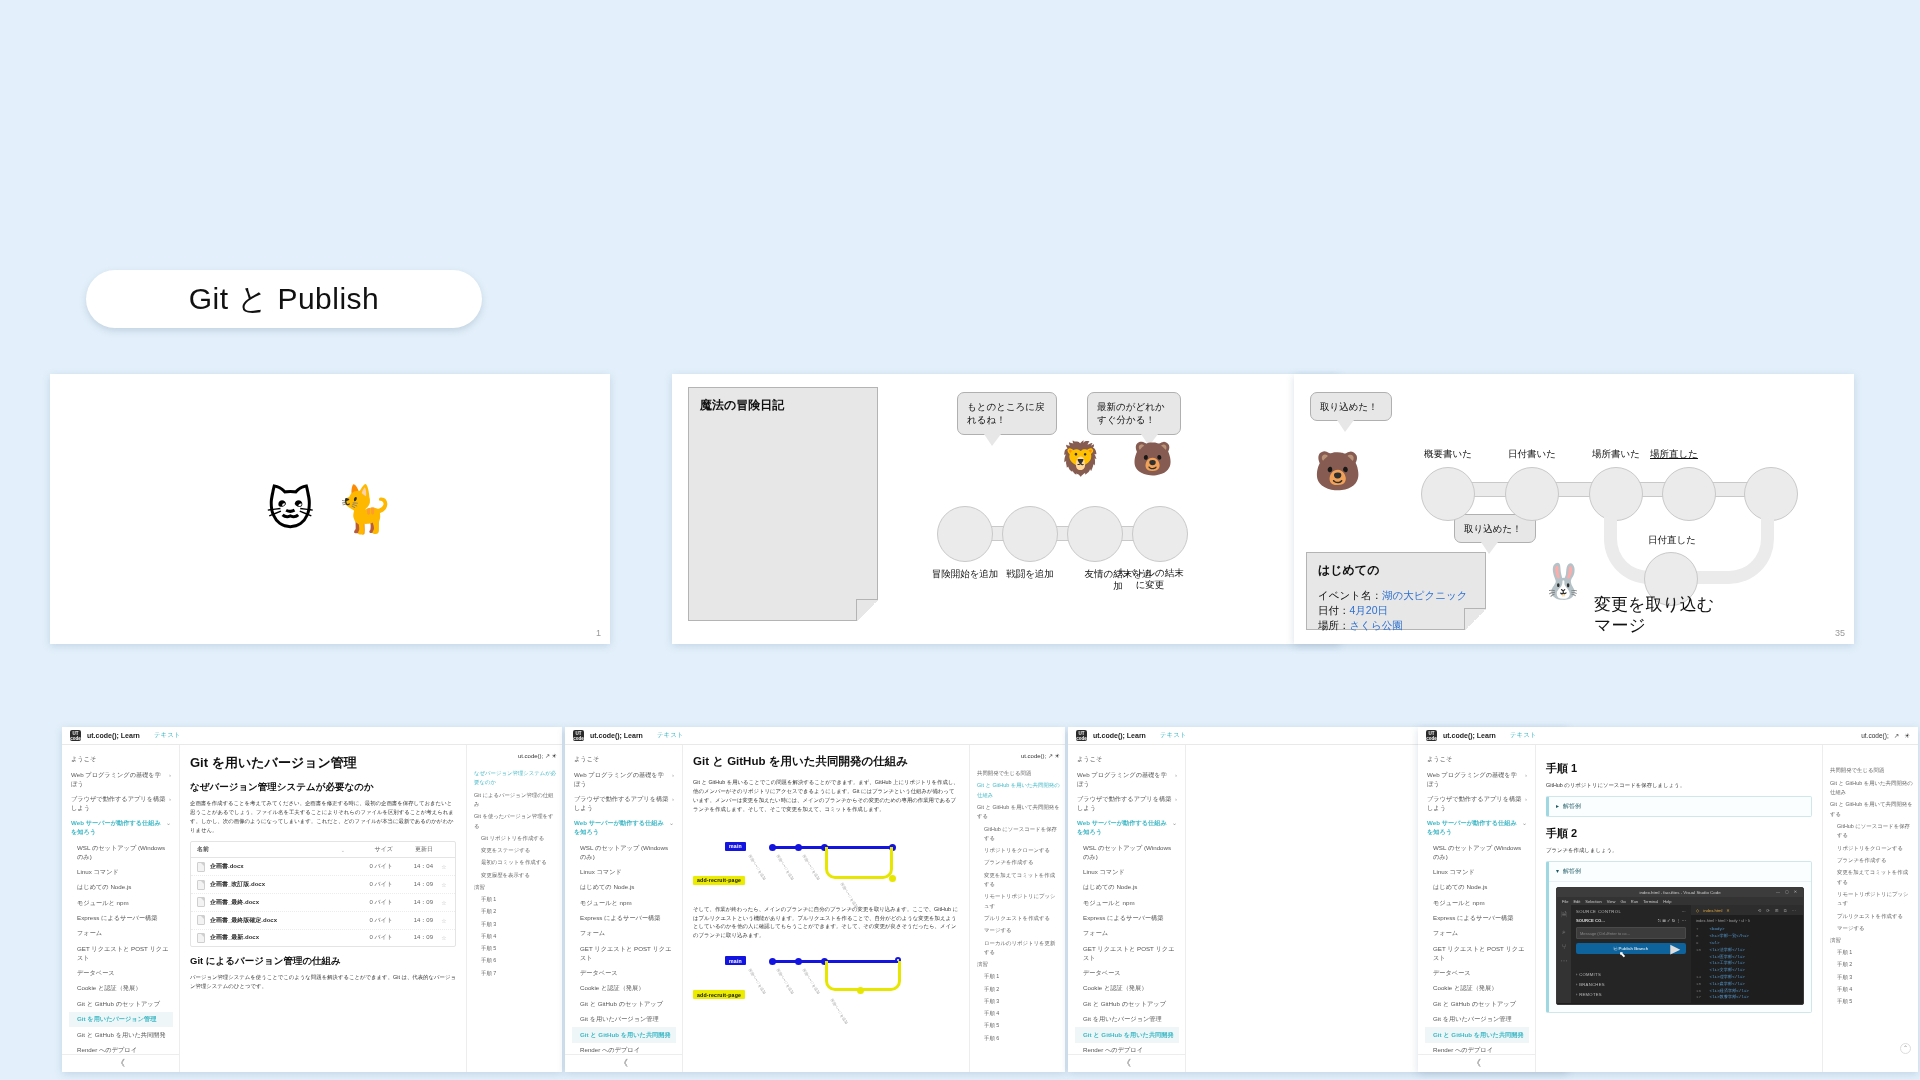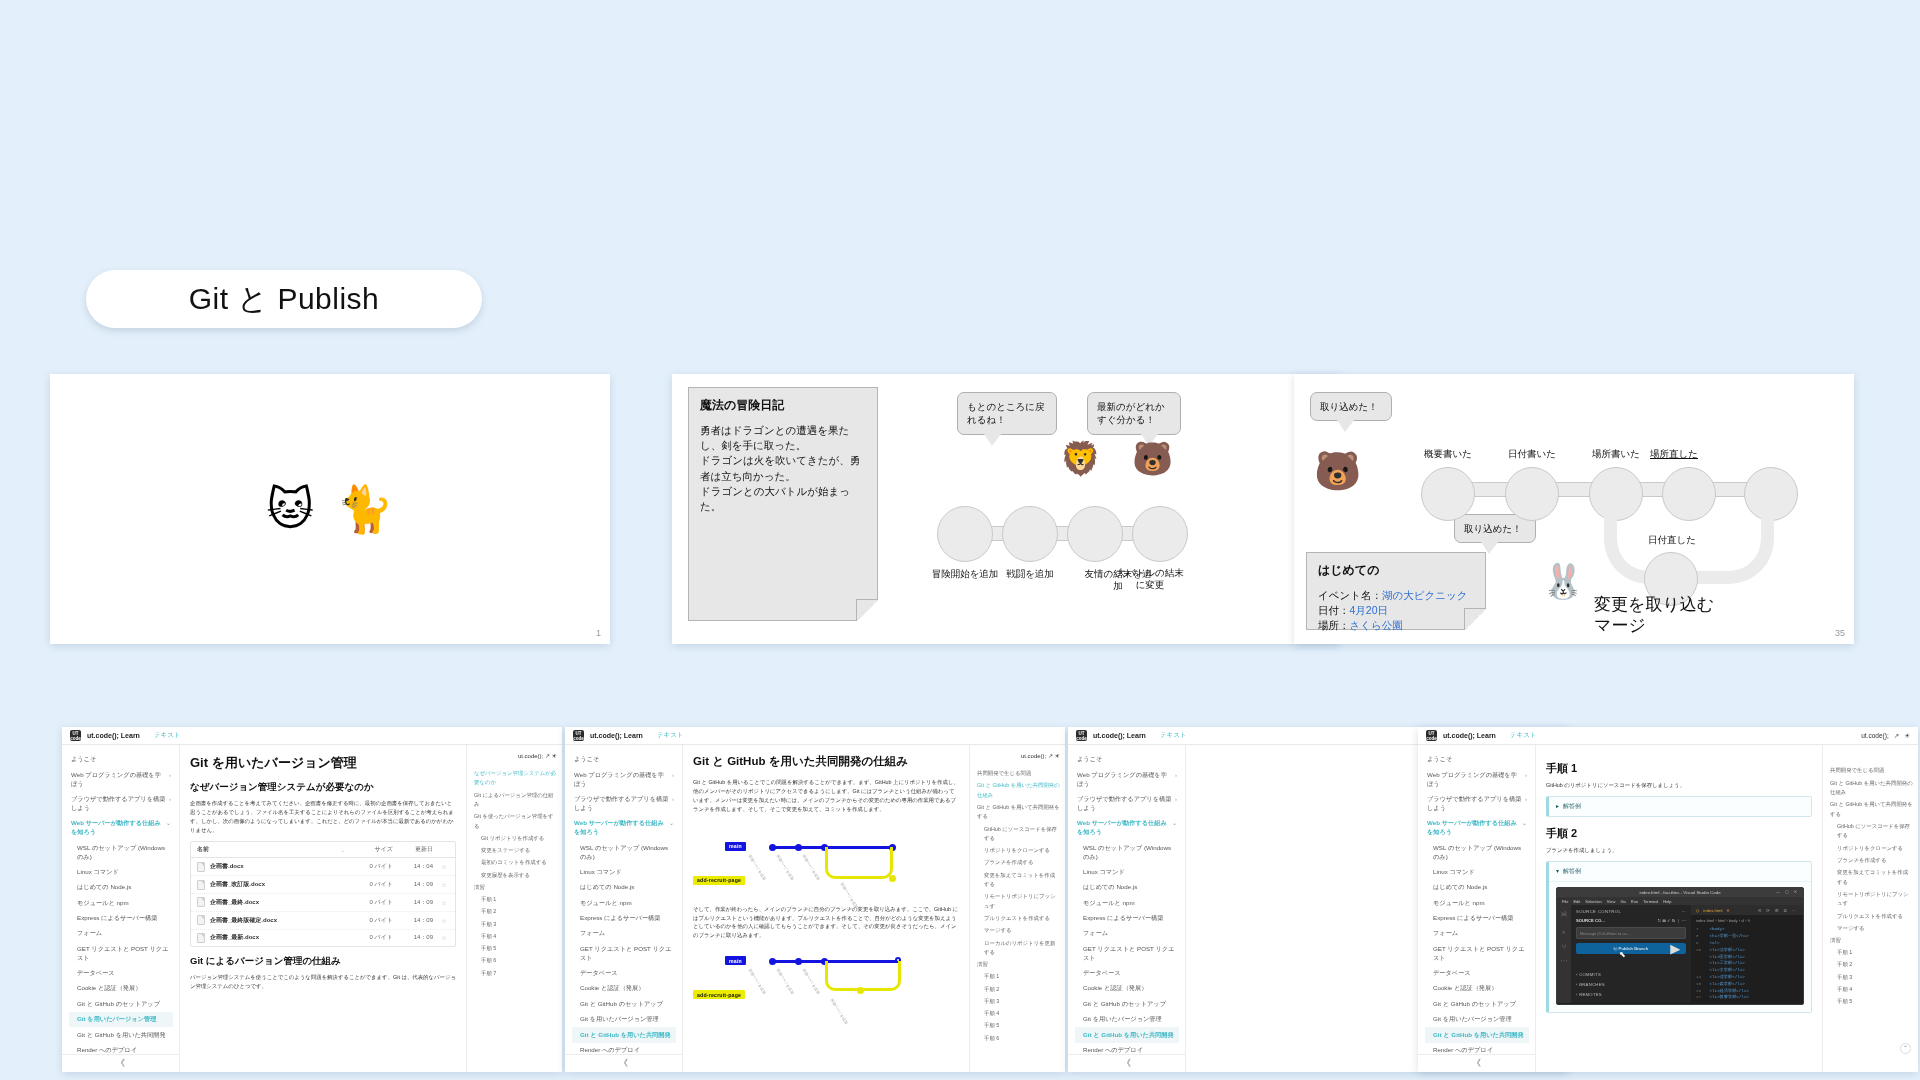--- a/index.html
+++ b/index.html
@@ -237,23 +237,20 @@
     <div class="s1-row">
       <span class="emoji e-big">🐱</span>
       <span class="emoji e-big">🐈</span>
     </div>
     <div class="slide-num">1</div>
   </div>
 
   <div class="slide" id="slide-19">
     <div class="doc-note" style="left:16px; top:13px; width:190px; height:234px;">
       <div class="dn-title">魔法の冒険日記</div>
-      <div class="dn-body" style="white-space:pre-line;">勇者はドラゴンとの遭遇を果たし、剣を手に取った。
-ドラゴンは火を吹いてきたが、勇者は立ち向かった。
-ドラゴンとの大バトルが始まった。</div>
       <div class="doc-fold"></div>
     </div>
 
     <div class="commit-link" style="left:278px; top:152px; width:228px; height:15px;"></div>
     <div class="commit-node" style="left:265px; top:132px; width:56px; height:56px;"></div>
     <div class="commit-node" style="left:330px; top:132px; width:56px; height:56px;"></div>
     <div class="commit-node" style="left:395px; top:132px; width:56px; height:56px;"></div>
     <div class="commit-node" style="left:460px; top:132px; width:56px; height:56px;"></div>
 
     <div class="node-label" style="left:254px; top:194px; width:78px;">冒険開始を追加</div>

